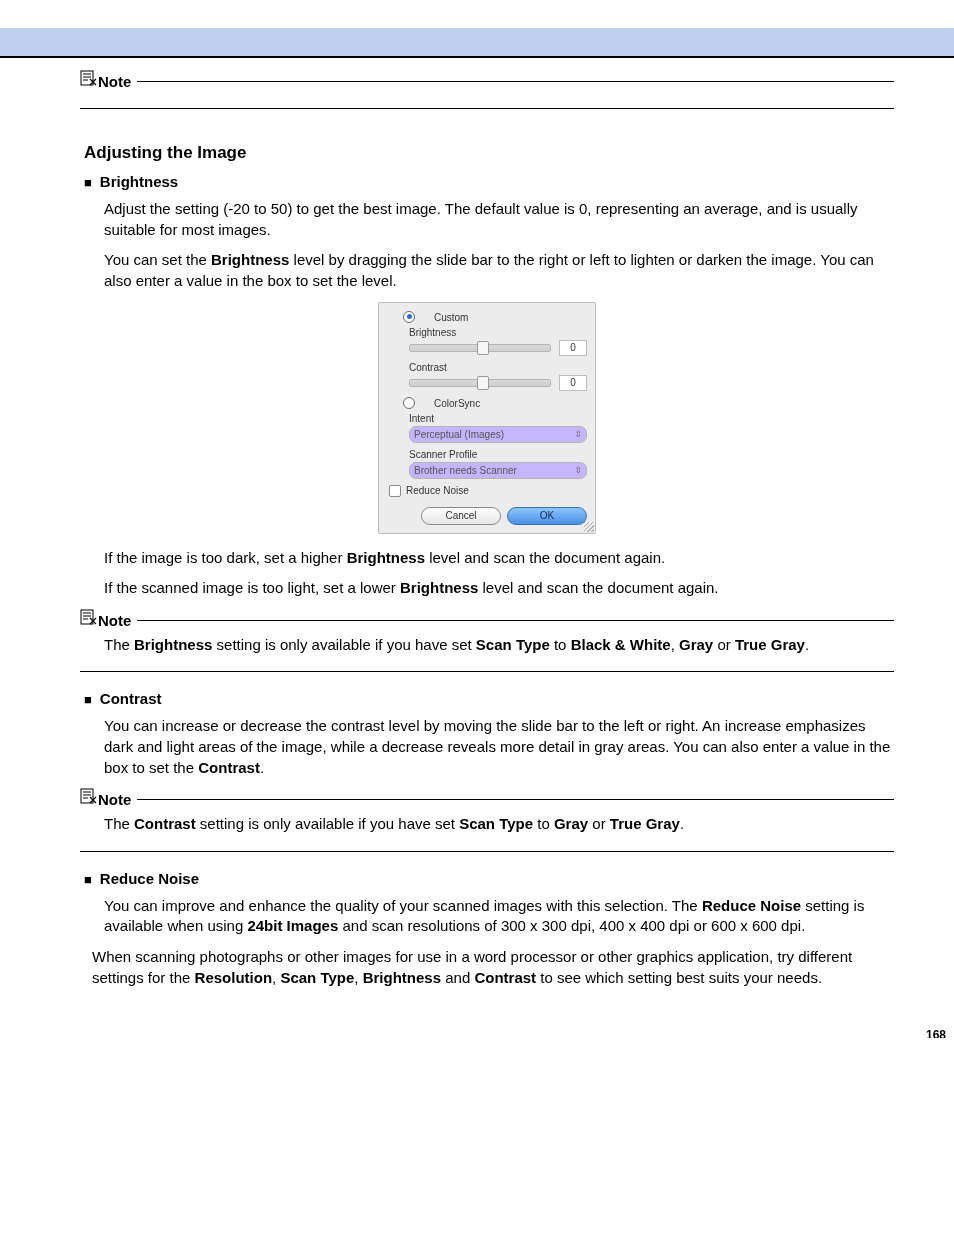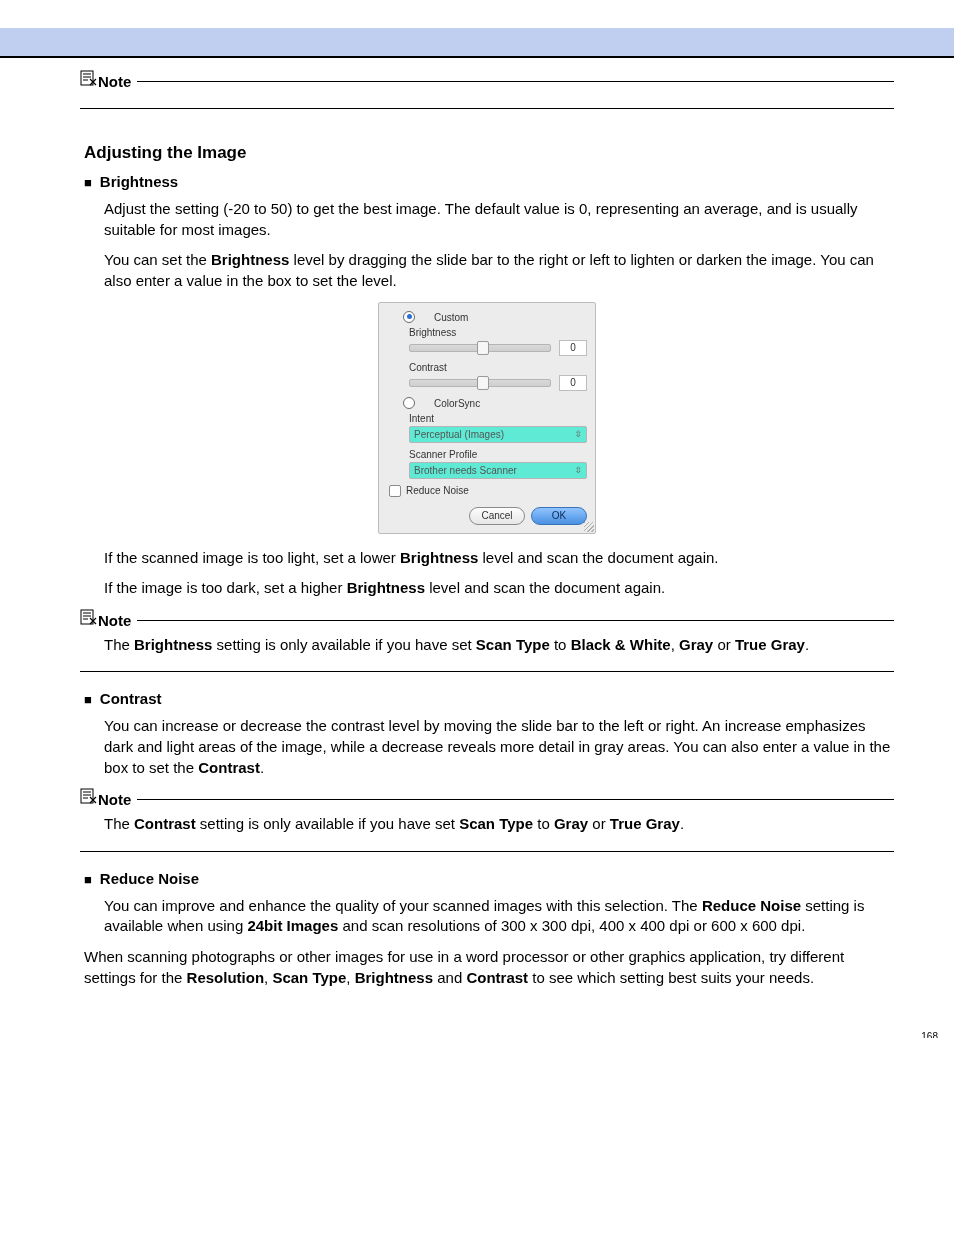--- a/index.html
+++ b/index.html
@@ -10,42 +10,42 @@
 .note-icon{flex:0 0 auto}
 .note-label{font-weight:bold;font-size:15px;margin-right:6px}
 .note-rule{flex:1 1 auto;height:1px;background:#000}
 .note-body{font-size:15px;margin:4px 0 0 24px;line-height:1.35}
 .note-close{height:1px;background:#000;margin:16px 0 0 0}
 h2.subhead{font-size:17px;font-weight:bold;margin:34px 0 10px 4px}
 .bullet-row{display:flex;align-items:flex-start;gap:8px;margin:8px 0 6px 4px}
 .bullet-sq{font-size:13px;line-height:20px}
 .bullet-title{font-weight:bold;font-size:15px}
 p.body{font-size:15px;line-height:1.38;margin:6px 0 10px 24px}
-p.body.nopad{margin-left:4px}
+p.body.nopad{margin-left:12px}
 .img-wrap{display:flex;justify-content:center;margin:10px 0 14px 0}
 
 .dlg{width:200px;background:#ececec;border:1px solid #bcbcbc;border-radius:2px;font-size:10px;color:#333;position:relative;padding:6px 8px 8px 8px}
 .dlg .radio-row{display:flex;align-items:flex-end;gap:19px;margin:2px 0 4px 16px}
 .dlg .radio{width:10px;height:10px;border:1px solid #6a6a6a;border-radius:50%;display:inline-flex;align-items:center;justify-content:center;background:#fff}
 .dlg .radio.sel::after{content:"";width:5px;height:5px;border-radius:50%;background:#2a6fd6}
 .dlg .lbl{font-size:10px}
 .dlg .field-lbl{font-size:10px;margin:4px 0 2px 22px}
 .dlg .slider-row{display:flex;align-items:center;gap:8px;margin:0 0 6px 22px}
 .dlg .slider{flex:1;height:6px;background:linear-gradient(#d9d9d9,#cfcfcf);border:1px solid #b5b5b5;border-radius:2px;position:relative}
 .dlg .thumb{position:absolute;top:-4px;left:48%;width:10px;height:12px;background:#f6f6f6;border:1px solid #9a9a9a;border-radius:2px}
 .dlg .valbox{width:26px;height:14px;border:1px solid #bdbdbd;background:#fff;font-size:10px;display:flex;align-items:center;justify-content:center}
-.dlg .combo{margin:0 0 6px 22px;height:15px;border:1px solid #b5b5b5;background:#5eead4;border-radius:2px;display:flex;align-items:center;justify-content:space-between;padding:0 4px;font-size:10px;color:#555}
+.dlg .combo{margin:0 0 6px 22px;height:15px;border:1px solid #b5b5b5;background:#c4b5fd;border-radius:7px;display:flex;align-items:center;justify-content:space-between;padding:0 4px;font-size:10px;color:#555}
 .dlg .combo .chev{font-size:9px;color:#666}
 .dlg .chk-row{display:flex;align-items:center;gap:5px;margin:6px 0 10px 2px}
 .dlg .chk{width:10px;height:10px;border:1px solid #8a8a8a;background:#fff;border-radius:2px}
 .dlg .btns{display:flex;justify-content:flex-end;gap:6px}
-.dlg .btn{min-width:38px;height:16px;border:1px solid #8a8a8a;border-radius:9px;background:linear-gradient(#fdfdfd,#e6e6e6);font-size:10px;display:flex;align-items:center;justify-content:center;padding:0 8px}
+.dlg .btn{min-width:38px;height:16px;border:1px solid #8a8a8a;border-radius:9px;background:linear-gradient(#fdfdfd,#e6e6e6);font-size:10px;display:flex;align-items:center;justify-content:center;padding:0 20px}
 .dlg .btn.primary{background:linear-gradient(#8fc4ff,#4a90e2);border-color:#3a72b8;color:#0a2a52;font-weight:normal}
 .dlg .resize{position:absolute;right:1px;bottom:1px;width:10px;height:10px;background:repeating-linear-gradient(135deg,#b0b0b0 0 1px,transparent 1px 3px)}
-.page-num{position:absolute;right:16px;bottom:-4px;font-size:10px;font-weight:normal}
+.page-num{position:absolute;right:8px;bottom:-4px;font-size:12px;font-weight:bold}
 b{font-weight:bold}
 </style>
 </head>
 <body>
 
 <div class="header-band"></div>
 
 <div class="page">
 
 
@@ -113,24 +113,24 @@
       </div>
       <div class="btns">
         <div class="btn">Cancel</div>
         <div class="btn primary">OK</div>
       </div>
       <div class="resize"></div>
     </div>
   </div>
 
   <p class="body">
-    <span>If the scanned image is too light, set a lower </span><b>Brightness</b><span> level and scan the document again.</span>
+    <span>If the image is too dark, set a higher </span><b>Brightness</b><span> level and scan the document again.</span>
   </p>
   <p class="body">
-    <span>If the image is too dark, set a higher </span><b>Brightness</b><span> level and scan the document again.</span>
+    <span>If the scanned image is too light, set a lower </span><b>Brightness</b><span> level and scan the document again.</span>
   </p>
 
   <div class="note-head">
     <span class="note-icon">
       <svg width="18" height="18" viewBox="0 0 18 18">
           <rect x="1" y="1" width="12" height="14" fill="none" stroke="#000" stroke-width="1"></rect>
           <path d="M3 4h8M3 7h8M3 10h5" stroke="#000" stroke-width="1"></path>
           <path d="M10 9l6 6M16 9l-6 6" stroke="#000" stroke-width="1.2"></path>
         </svg>
     </span>

